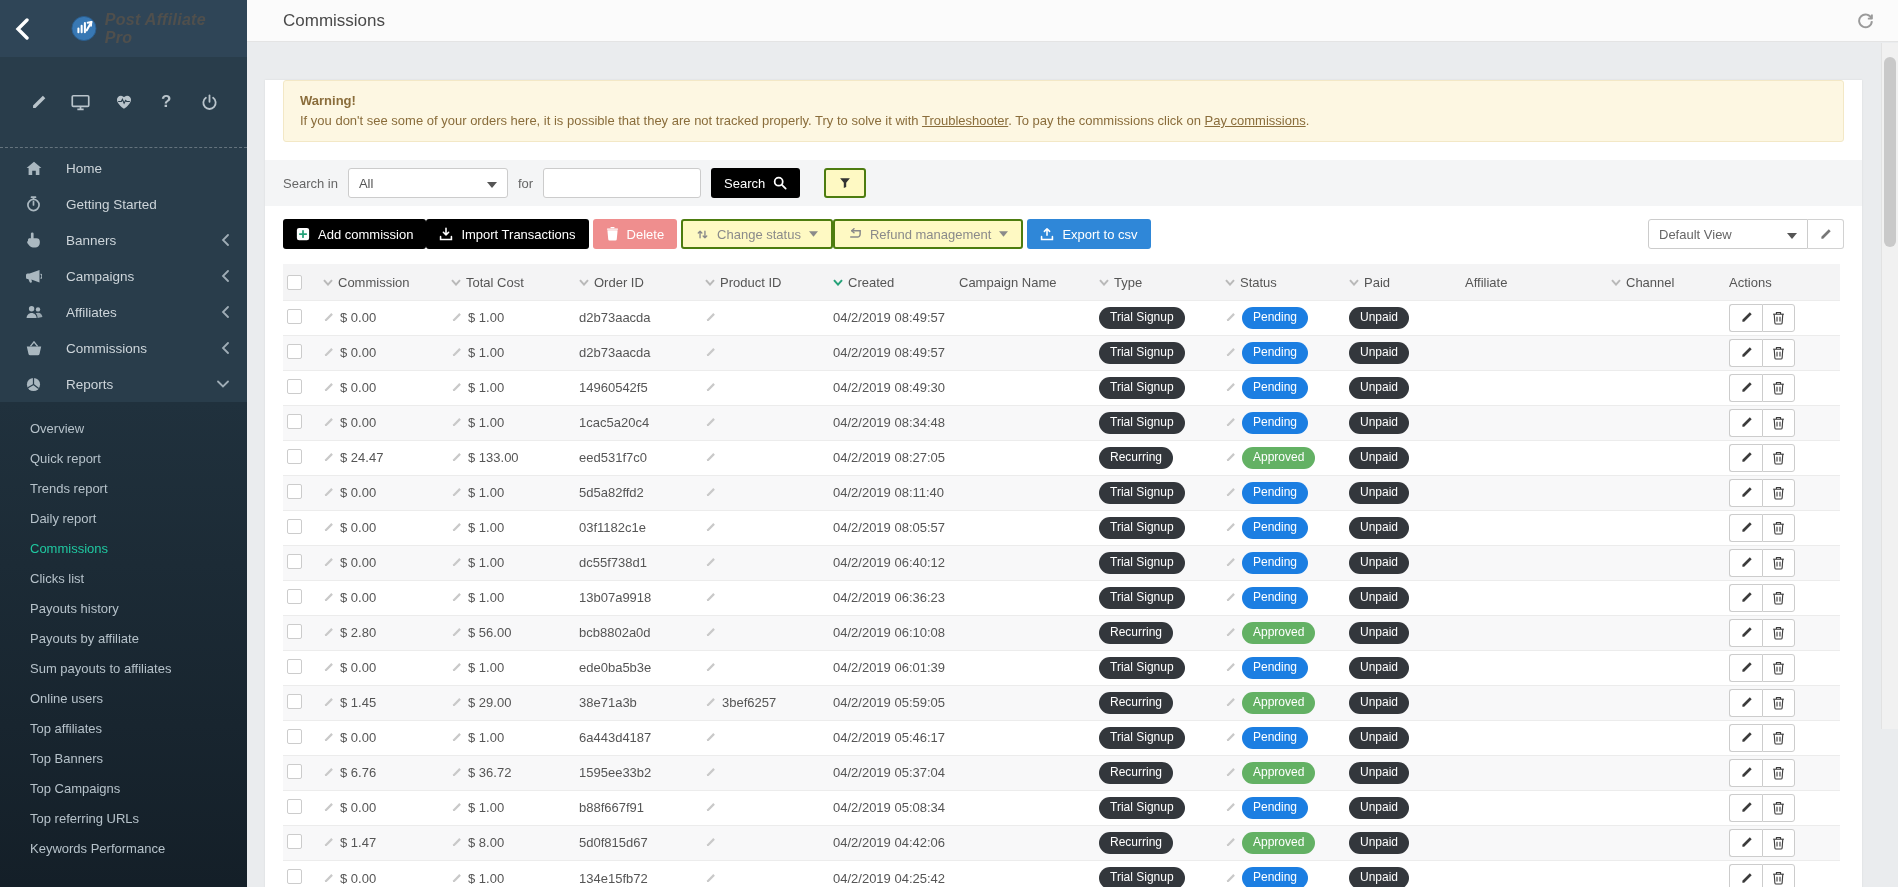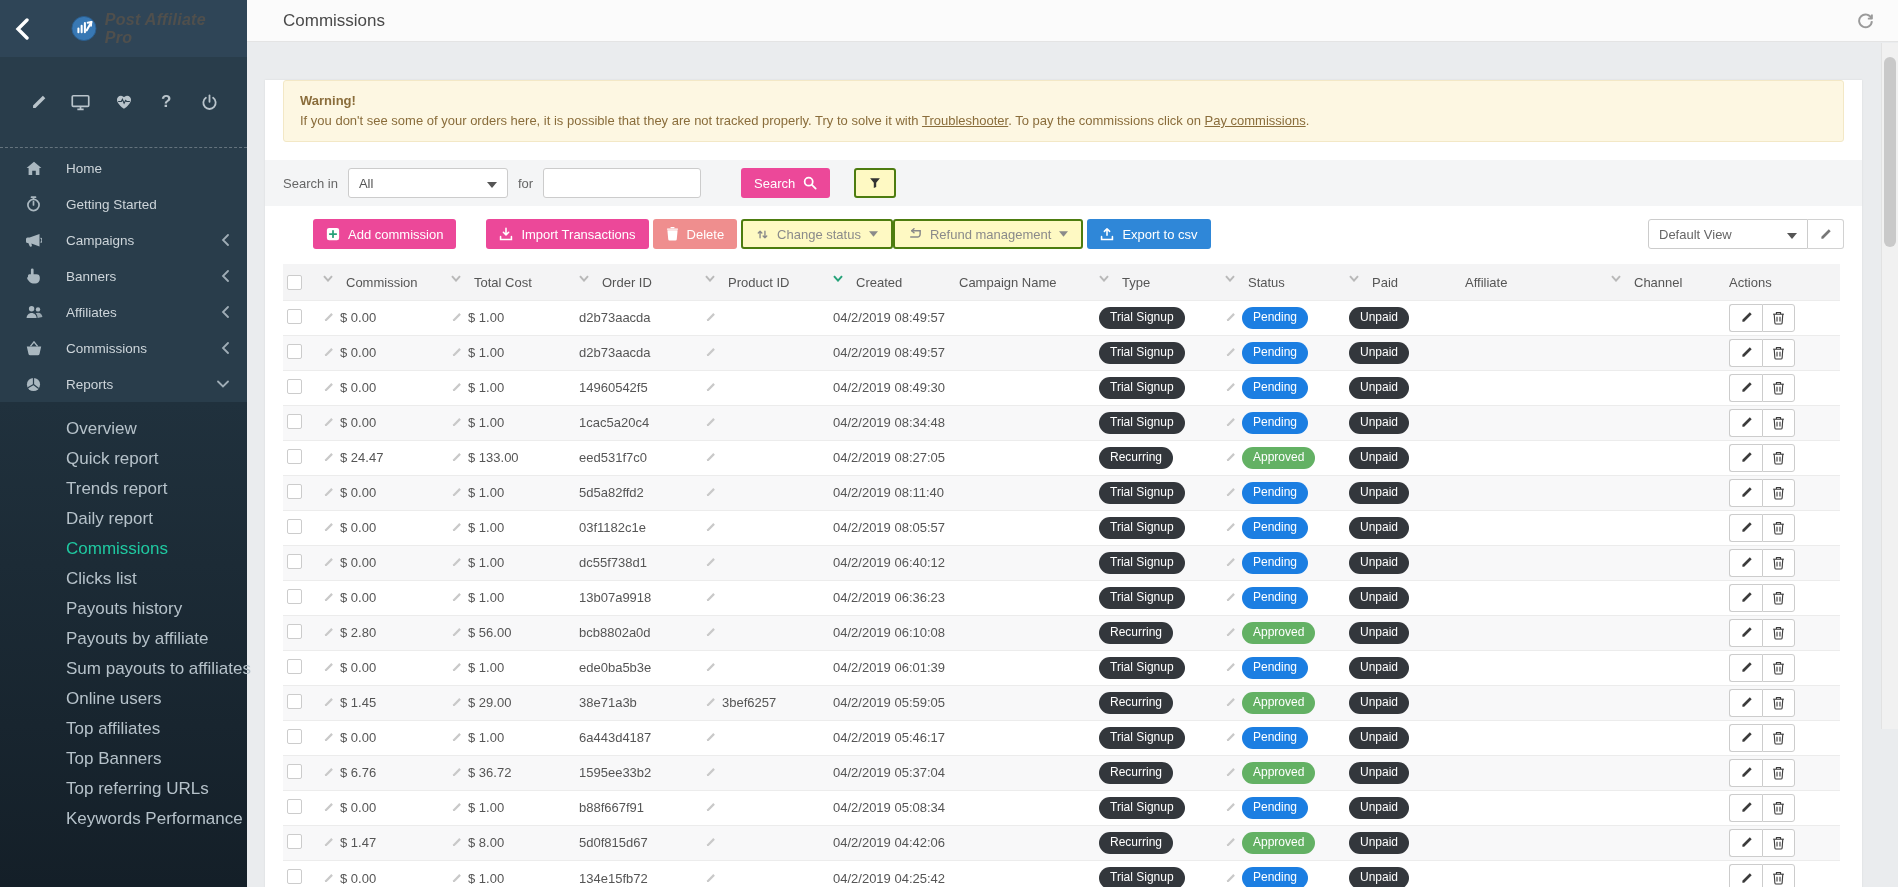--- a/index.html
+++ b/index.html
@@ -18,21 +18,21 @@
   .brand-name { font-weight:bold; font-style:italic; font-size:16px; color:#6b5844; opacity:.55; letter-spacing:.3px; }
   .sb-icons { height:90px; display:flex; align-items:center; justify-content:space-between; padding:0 26px; color:#b9c4cb; }
   .sb-icons .tool { cursor:pointer; display:flex; align-items:center; justify-content:center; width:24px; height:24px; }
   .sb-divider { border-top:1px dashed rgba(255,255,255,.28); margin:0; }
   .nav { padding-top:2px; }
   .nav-item { height:36px; display:flex; align-items:center; padding:0 18px 0 26px; color:#cdd5da; cursor:pointer; font-size:13.5px; }
   .nav-item .nicon { width:18px; margin-right:22px; color:#aab8c0; display:flex; align-items:center; }
   .nav-item .nlabel { flex:1; }
   .nav-item .nchev { color:#9fadb6; display:flex; }
   .submenu { flex:1; background:linear-gradient(#20313d,#141f28); padding:12px 0 0 0; }
-  .sub-item { height:30px; line-height:30px; padding-left:66px; color:#b6c2ca; font-size:17px; cursor:pointer; white-space:nowrap; }
+  .sub-item { height:30px; line-height:30px; padding-left:30px; color:#b6c2ca; font-size:13px; cursor:pointer; white-space:nowrap; }
   .sub-item.active { color:#1fc8a0; }
 
   
   .main { flex:1; display:flex; flex-direction:column; height:887px; position:relative; }
   .topbar { height:42px; background:#fbfbfb; border-bottom:1px solid #e4e4e4; display:flex; align-items:center; padding:0 24px 0 36px; }
   .page-title { font-size:17px; color:#4a4a4a; }
   .refresh { margin-left:auto; color:#9a9a9a; cursor:pointer; display:flex; }
 
   .content { flex:1; padding:20px 36px 0 18px; overflow:hidden; }
   .card { background:#fff; min-height:825px; box-shadow:0 0 2px rgba(0,0,0,.08); }
@@ -41,39 +41,39 @@
   .warning b { display:block; }
   .warning a { color:#8a6d3b; text-decoration:underline; cursor:pointer; }
 
   .search-strip { background:#f4f5f6; height:46px; display:flex; align-items:center; padding:0 18px; gap:10px; }
   .lbl { color:#666; }
   .select { background:#fff; border:1px solid #ccc; border-radius:3px; height:30px; display:flex; align-items:center; padding:0 10px; color:#555; cursor:pointer; }
   .select .caret { margin-left:auto; }
   .sel-searchin { width:160px; }
   .txt-input { background:#fff; border:1px solid #ccc; border-radius:3px; height:30px; width:158px; padding:0 8px; font:inherit; color:#555; }
   .btn { border:none; border-radius:3px; height:30px; padding:0 13px; font:inherit; font-size:13px; display:inline-flex; align-items:center; gap:8px; cursor:pointer; }
-  .btn-green { background:#ec4899; color:#fff;margin-left:30px; }
+  .btn-green { background:#000000; color:#fff; }
   .btn-red { background:#ef8e8e; color:#fff; }
   .btn-blue { background:#2f87d8; color:#fff; }
   .btn-outline { background:#fef9c3; border:2px solid #4d7c0f; color:#8a8a8a;text-align:right; }
   .btn-funnel { width:42px; justify-content:center; color:#333; margin-left:14px; }
   .actions-row { display:flex; align-items:center; gap:0; padding:13px 18px 0 18px; }
   .gap { width:4px; }
   .spacer { flex:1; }
   .view-group { display:flex; }
   .view-group .select { width:160px; border-radius:3px 0 0 3px; color:#666; }
   .view-group .btn-edit { width:36px; border:1px solid #d2d2d2; border-left:none; border-radius:0 3px 3px 0; background:#fff; display:flex; align-items:center; justify-content:center; cursor:pointer; color:#777; }
 
   
   table { border-collapse:collapse; table-layout:fixed; width:1557px; margin:15px 18px 0 18px; }
   col.c-check{width:36px} col.c-comm{width:128px} col.c-cost{width:128px} col.c-order{width:126px}
   col.c-prod{width:128px} col.c-created{width:126px} col.c-camp{width:140px} col.c-type{width:126px}
   col.c-status{width:124px} col.c-paid{width:116px} col.c-aff{width:146px} col.c-chan{width:118px} col.c-act{width:115px}
   thead th { background:#f4f4f5; height:36px; text-align:left; font-weight:normal; color:#555; font-size:13px; padding:0 4px; }
-  thead th .hwrap { display:flex; align-items:flex-start; gap:13px; }
+  thead th .hwrap { display:flex; align-items:center; gap:5px; }
   tbody td { height:35px; border-top:1px solid #ececec; padding:0 4px; color:#555; font-size:13px; }
   tbody tr:nth-child(even) { background:#f8f8f9; }
   .cellflex { display:flex; align-items:center; gap:6px; }
   .checkbox { width:15px; height:15px; border:1px solid #ccc; border-radius:2px; background:#fff; display:inline-block; cursor:pointer; }
   .sort-ico { color:#b9b9b9; display:flex; cursor:pointer; }
   .sort-ico.active { color:#26a279; }
   .cell-pencil { color:#c9c9c9; display:flex; cursor:pointer; }
   .badge { display:inline-block; padding:4px 11px; border-radius:12px; color:#fff; font-size:12px; line-height:1.15; white-space:nowrap; }
   .badge.dark { background:#33373c; }
   .badge.blue { background:#1b7ee2; }
@@ -154,40 +154,40 @@
           <span class="nicon">
             <svg width="15" height="16" viewBox="0 0 15 16" fill="none" stroke="currentColor" stroke-width="1.7">
               <circle cx="7.5" cy="9" r="5.6"></circle>
               <path d="M7.5 9V5.6M5.5 1.2h4M7.5 1.2v2" stroke-linecap="round"></path>
             </svg>
           </span>
           <span class="nlabel">Getting Started</span>
         </div>
         <div class="nav-item">
           <span class="nicon">
-            <svg width="16" height="15" viewBox="0 0 16 15" fill="currentColor">
-              <path d="M13.5 1 3.6 4.6H1.5A1.5 1.5 0 0 0 0 6.1v2.3a1.5 1.5 0 0 0 1.5 1.5h.8L3.6 13a1.2 1.2 0 0 0 2.3-.6l-.5-1.8 8.1 3V1z"></path>
-              <path d="M14.6 5a2.5 2.5 0 0 1 0 4.5" stroke="currentColor" fill="none" stroke-width="1.3"></path>
+            <svg width="14" height="16" viewBox="0 0 14 16" fill="currentColor">
+              <rect x="4.9" y=".5" width="2.7" height="7.5" rx="1.35"></rect>
+              <path d="M2 7.8c0-.9.7-1.6 1.6-1.6h6.8A3.4 3.4 0 0 1 13.8 9.6v1.5a4.5 4.5 0 0 1-4.5 4.4H6.8A4 4 0 0 1 3.7 14L1.6 11.5a1.9 1.9 0 0 1 .4-2.8V7.8z"></path>
             </svg>
           </span>
-          <span class="nlabel">Campaigns</span>
+          <span class="nlabel">Banners</span>
           <span class="nchev">
             <svg width="8" height="12" viewBox="0 0 8 12">
               <path d="M7 1 2 6l5 5" fill="none" stroke="currentColor" stroke-width="1.8" stroke-linecap="round"></path>
             </svg>
           </span>
         </div>
         <div class="nav-item">
           <span class="nicon">
-            <svg width="14" height="16" viewBox="0 0 14 16" fill="currentColor">
-              <rect x="4.9" y=".5" width="2.7" height="7.5" rx="1.35"></rect>
-              <path d="M2 7.8c0-.9.7-1.6 1.6-1.6h6.8A3.4 3.4 0 0 1 13.8 9.6v1.5a4.5 4.5 0 0 1-4.5 4.4H6.8A4 4 0 0 1 3.7 14L1.6 11.5a1.9 1.9 0 0 1 .4-2.8V7.8z"></path>
+            <svg width="16" height="15" viewBox="0 0 16 15" fill="currentColor">
+              <path d="M13.5 1 3.6 4.6H1.5A1.5 1.5 0 0 0 0 6.1v2.3a1.5 1.5 0 0 0 1.5 1.5h.8L3.6 13a1.2 1.2 0 0 0 2.3-.6l-.5-1.8 8.1 3V1z"></path>
+              <path d="M14.6 5a2.5 2.5 0 0 1 0 4.5" stroke="currentColor" fill="none" stroke-width="1.3"></path>
             </svg>
           </span>
-          <span class="nlabel">Banners</span>
+          <span class="nlabel">Campaigns</span>
           <span class="nchev">
             <svg width="8" height="12" viewBox="0 0 8 12">
               <path d="M7 1 2 6l5 5" fill="none" stroke="currentColor" stroke-width="1.8" stroke-linecap="round"></path>
             </svg>
           </span>
         </div>
         <div class="nav-item">
           <span class="nicon">
             <svg width="17" height="14" viewBox="0 0 17 14" fill="currentColor">
               <circle cx="5.6" cy="3.8" r="2.7"></circle>
@@ -238,20 +238,21 @@
         <div class="sub-item">Trends report</div>
         <div class="sub-item">Daily report</div>
         <div class="sub-item active">Commissions</div>
         <div class="sub-item">Clicks list</div>
         <div class="sub-item">Payouts history</div>
         <div class="sub-item">Payouts by affiliate</div>
         <div class="sub-item">Sum payouts to affiliates</div>
         <div class="sub-item">Online users</div>
         <div class="sub-item">Top affiliates</div>
         <div class="sub-item">Top Banners</div>
+        <div class="sub-item">Top Campaigns</div>
         <div class="sub-item">Top referring URLs</div>
         <div class="sub-item">Keywords Performance</div>
       </div>
   </aside>
 
   <div class="main">
     <header class="topbar">
       <span class="page-title">Commissions</span>
       <span class="refresh">
         <svg width="17" height="17" viewBox="0 0 16 16" fill="none" stroke="currentColor" stroke-width="1.8">

